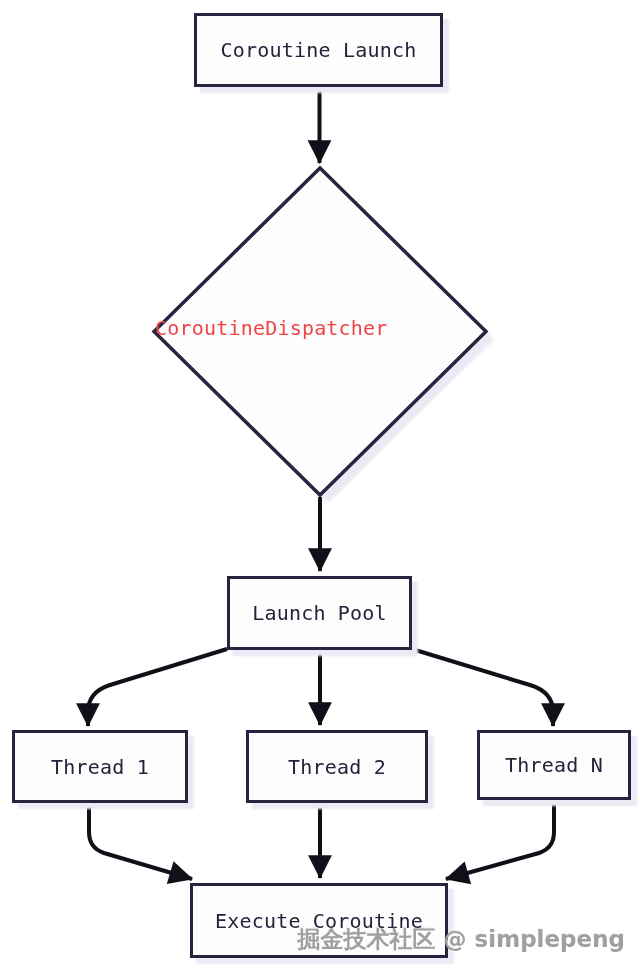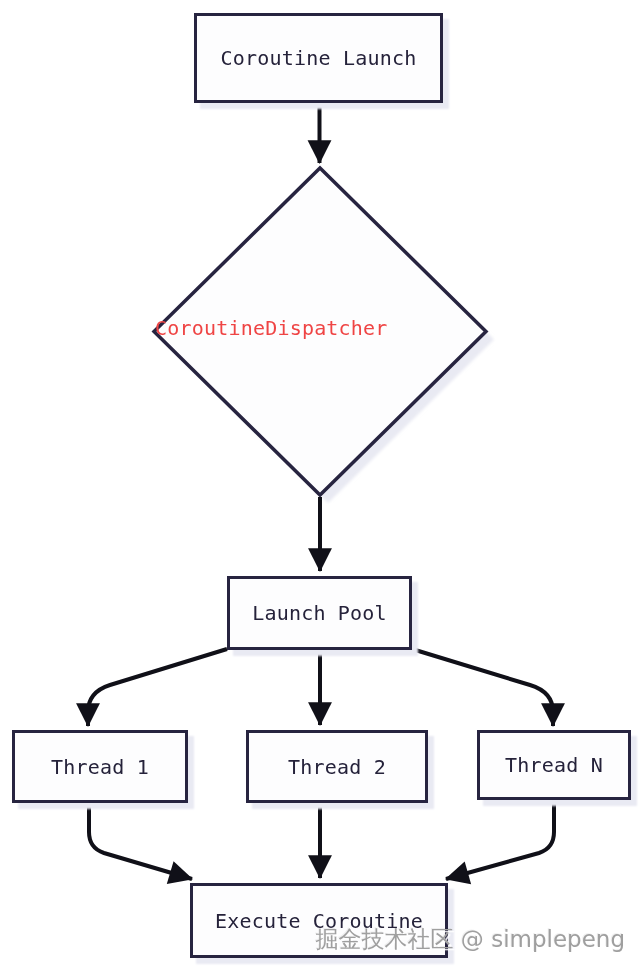--- a/index.html
+++ b/index.html
@@ -29,21 +29,21 @@
     background: #fdfdfe;
     border: 3px solid #272440;
     box-shadow: 6px 6px 2px #e9eaf3;
     font-family: "DejaVu Sans Mono", monospace;
     font-size: 20px;
     font-weight: 500;
     color: #25223a;
     letter-spacing: 0.2px;
     white-space: nowrap;
   }
-  .node-launch   { left:194px; top:13px;  width:249px; height:90px; }
+  .node-launch   { left:194px; top:13px;  width:249px; height:74px; }
   .node-pool     { left:227px; top:576px; width:185px; height:74px; }
   .node-thread1  { left:12px;  top:730px; width:176px; height:73px; }
   .node-thread2  { left:246px; top:730px; width:182px; height:73px; }
   .node-threadn  { left:477px; top:730px; width:154px; height:70px; }
   .node-execute  { left:190px; top:883px; width:258px; height:75px; }
   .diamond-label {
     position: absolute;
     left: 155px; top: 316px;
     width: 330px;
     text-align: left;
@@ -53,21 +53,21 @@
     color: #ef4444;
     letter-spacing: 0.2px;
     white-space: nowrap;
   }
   .watermark {
     position: absolute;
     top: 924px;
     right: 15px;
     font-family: "DejaVu Sans", sans-serif;
     font-size: 23px;
-    font-weight: 400;
+    font-weight: 700;
     color: #9f9f9f;
     text-shadow: 2px 2px 1px #ffffff, -1px -1px 0 rgba(0,0,0,0.06);
     white-space: nowrap;
     z-index: 5;
   }
   .edge {
     stroke: #101018;
     stroke-width: 4;
     fill: none;
   }

